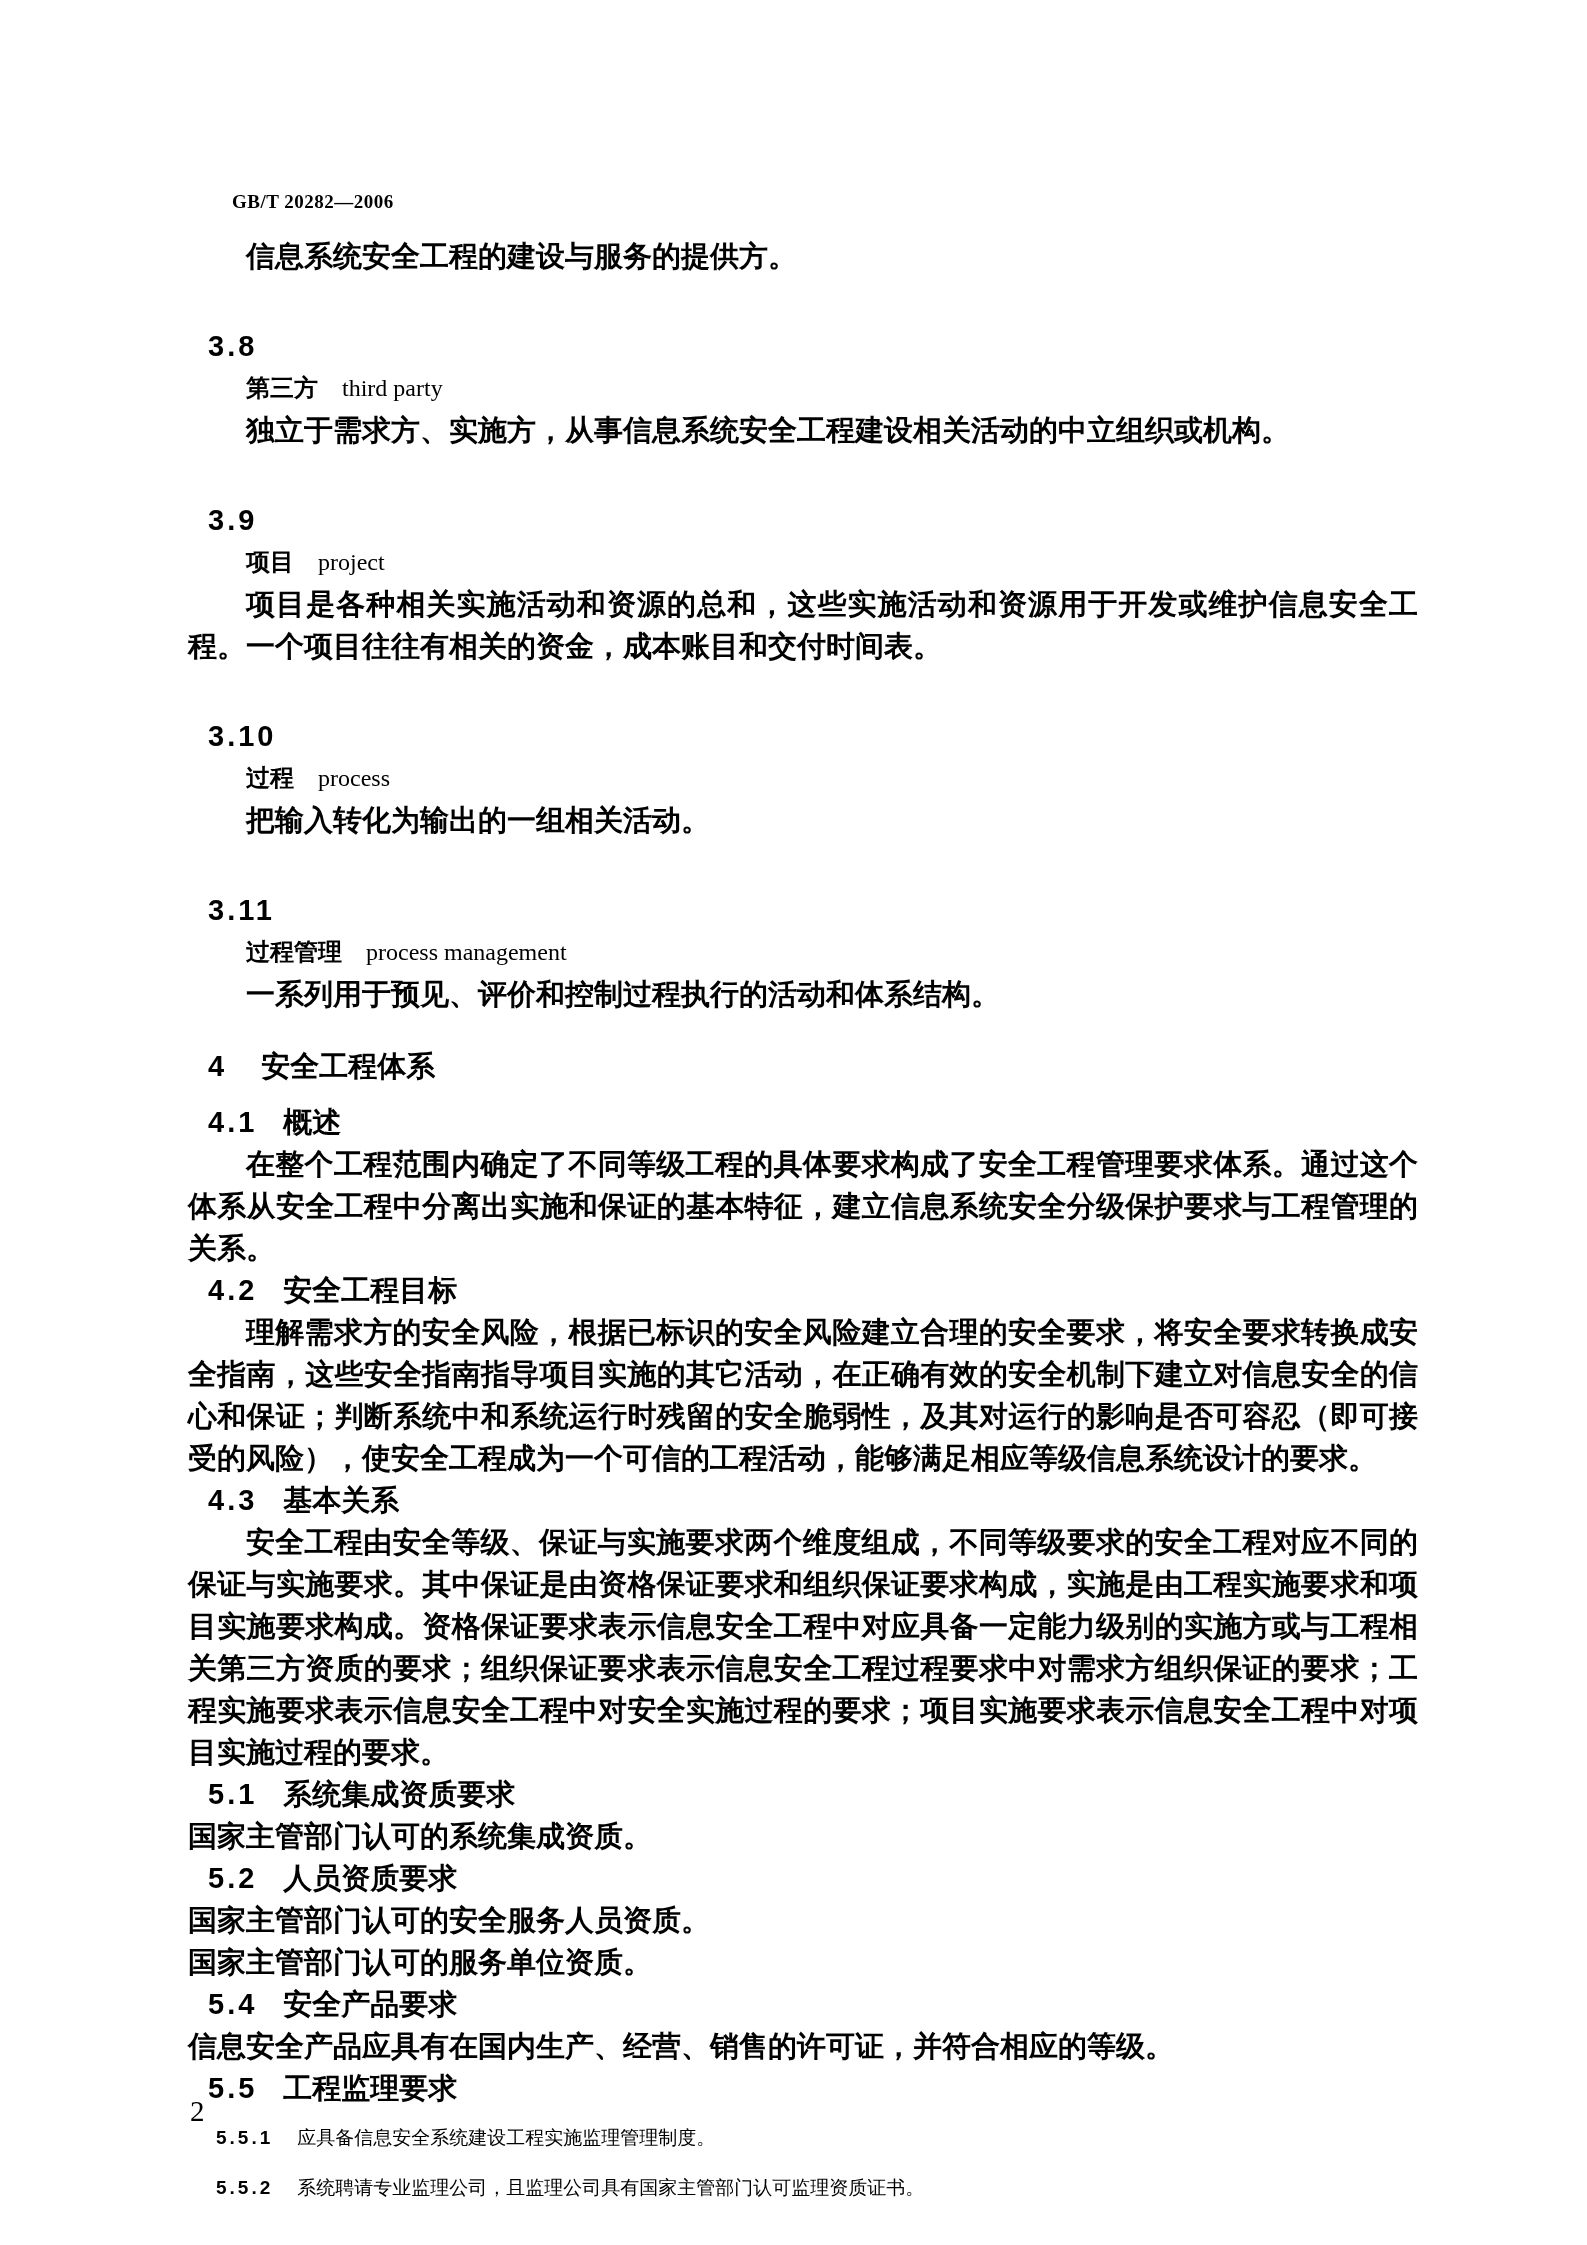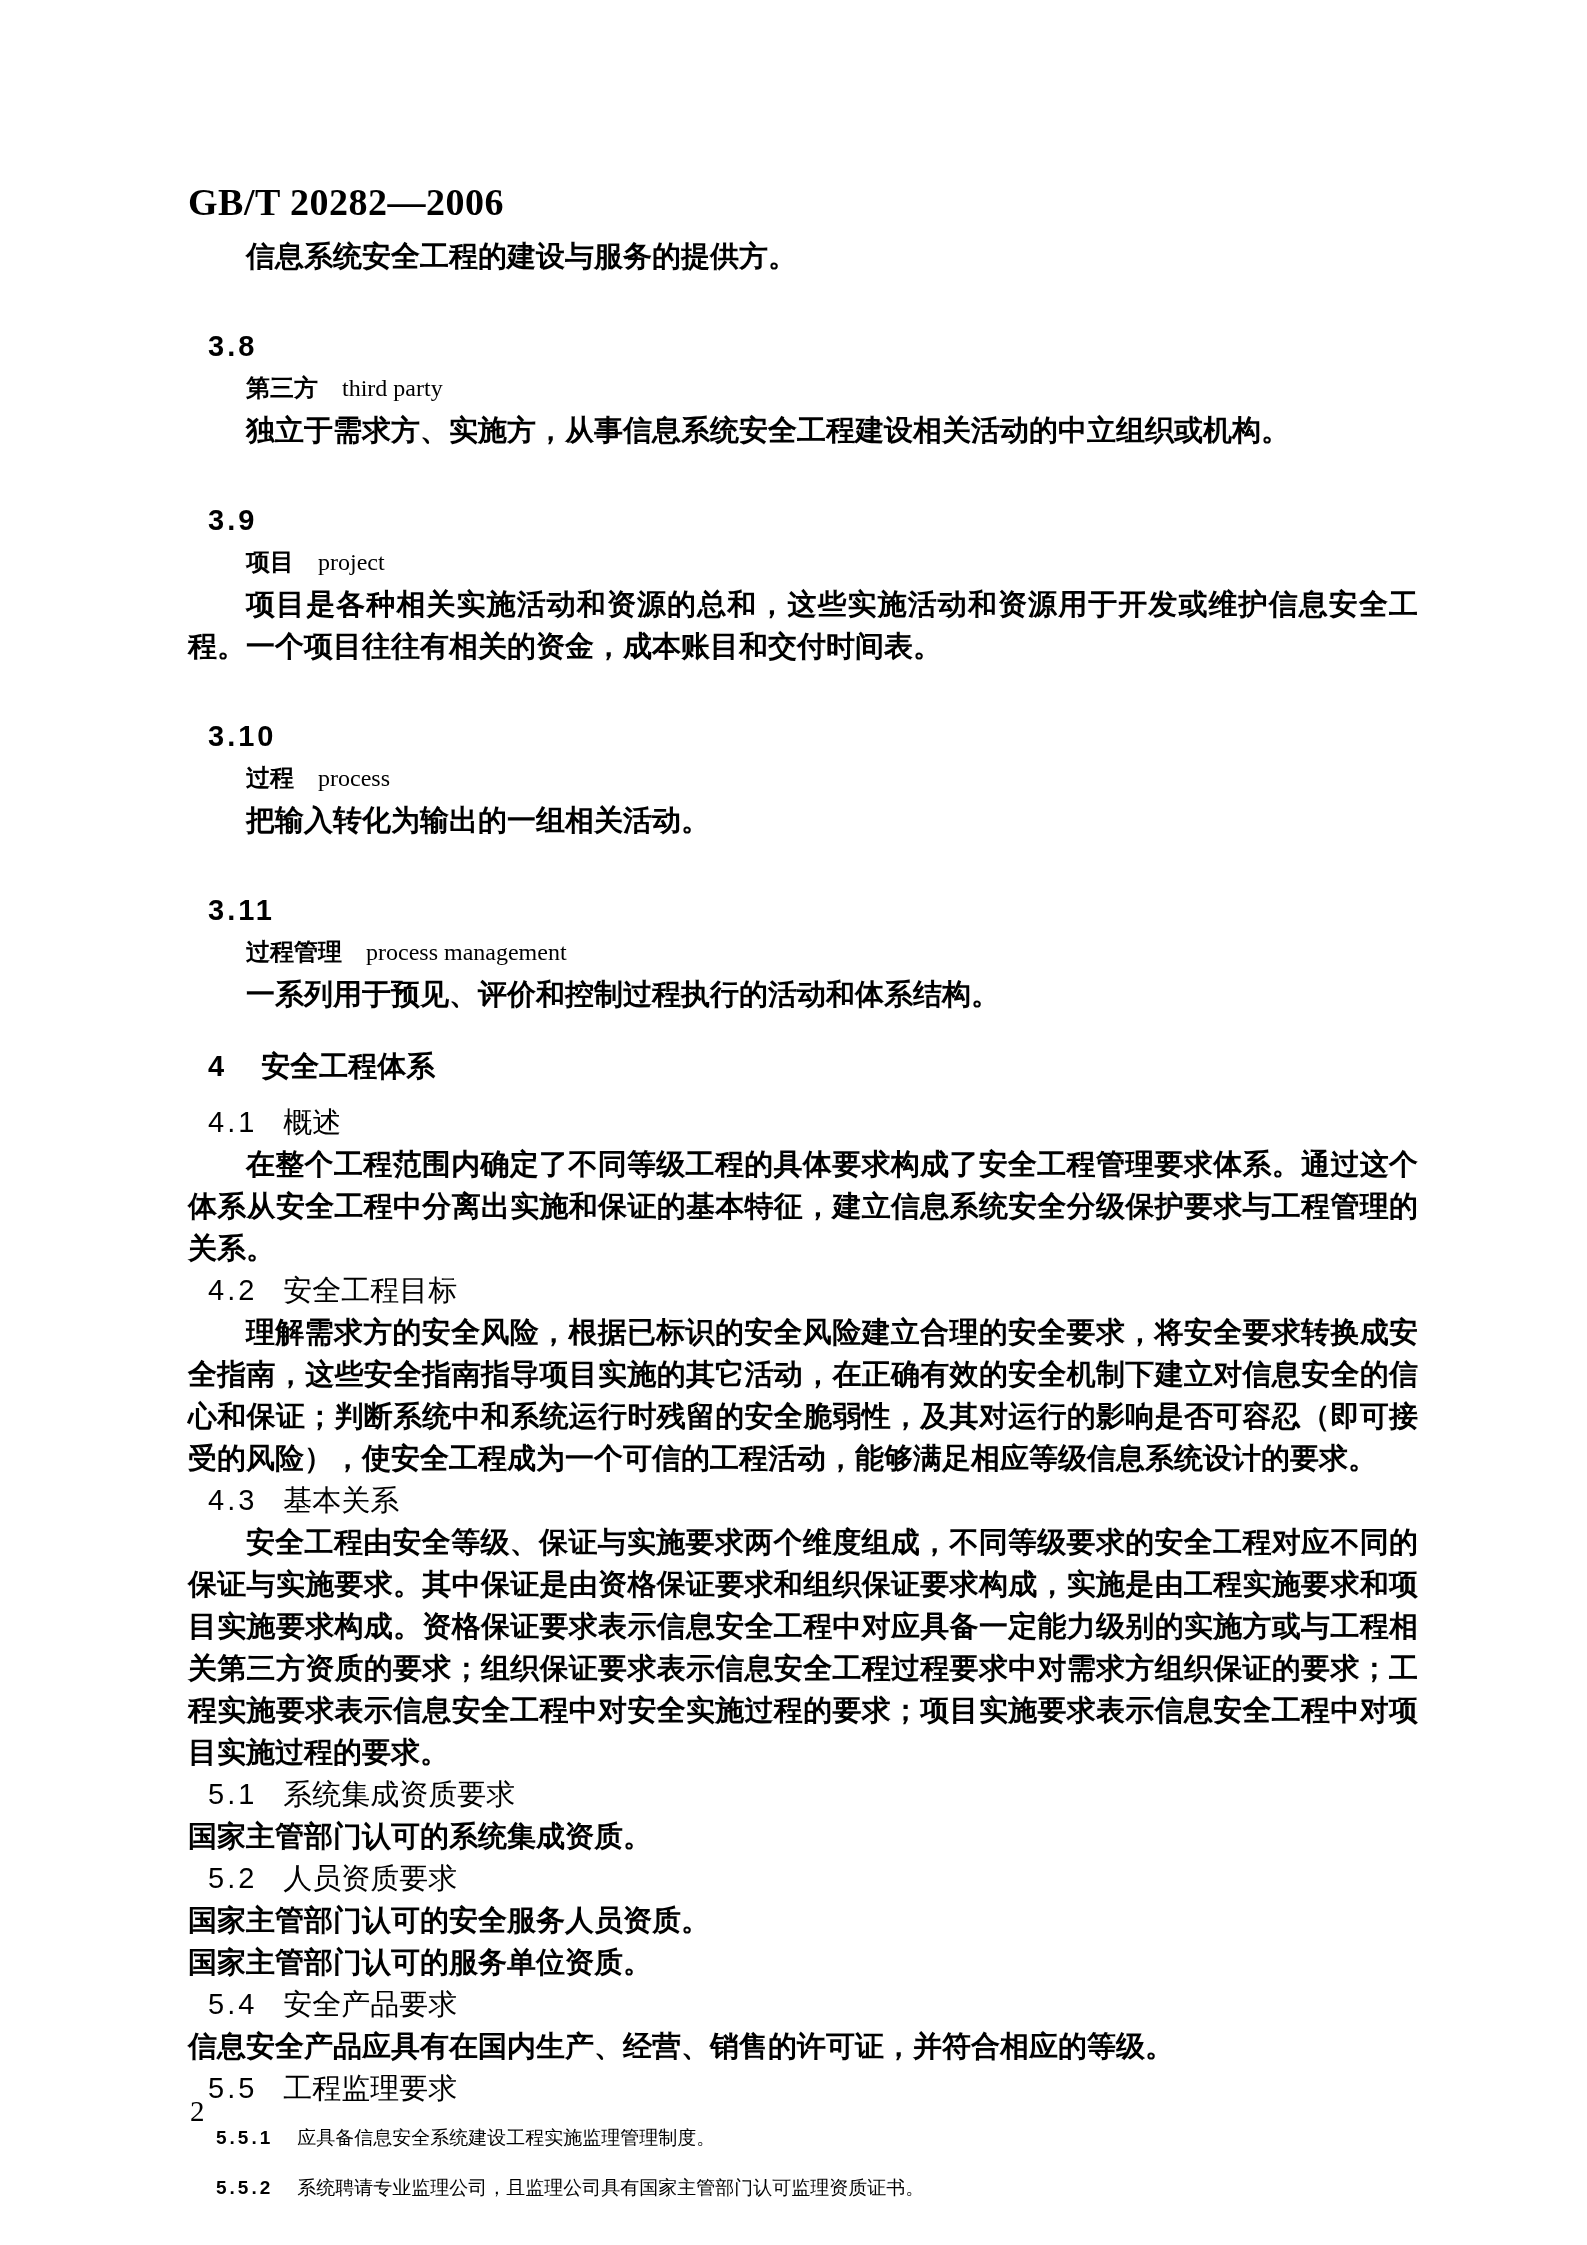--- a/index.html
+++ b/index.html
@@ -21,25 +21,26 @@
   .line, .para {
     font-size: 29px;
     line-height: 42px;
     margin: 0;
   }
   .para { text-align: justify; font-weight: bold; }
   .first-indent { text-indent: 58px; }
   .num-shift { padding-left: 20px; }
 
   .running-header {
-    font-size: 38px;
+    font-size: 19px;
     line-height: 42px;
     font-weight: 700;
     letter-spacing: 0.5px;
     margin-bottom: 12px;
+    margin-left: 44px;
   }
 
   .term-number {
     font-size: 29px;
     line-height: 42px;
     font-weight: 700;
     font-family: "Liberation Sans", "DejaVu Sans", sans-serif;
     letter-spacing: 3px;
     margin-top: 48px;
   }
@@ -60,21 +61,21 @@
     font-family: "Liberation Sans", "DejaVu Sans", sans-serif;
     font-weight: 700;
     margin: 30px 0 14px 0;
   }
   .clause-heading .num { margin-right: 34px; letter-spacing: 3px; }
 
   .section-heading {
     font-size: 29px;
     line-height: 42px;
     font-family: "Liberation Sans", "DejaVu Sans", sans-serif;
-    font-weight: 400;
+    font-weight: 700;
     margin: 0;
   }
   .section-heading .num { margin-right: 26px; letter-spacing: 3px; }
 
   .subclause {
     font-size: 19px;
     line-height: 42px;
     margin: 8px;
   }
   .subclause .num {

